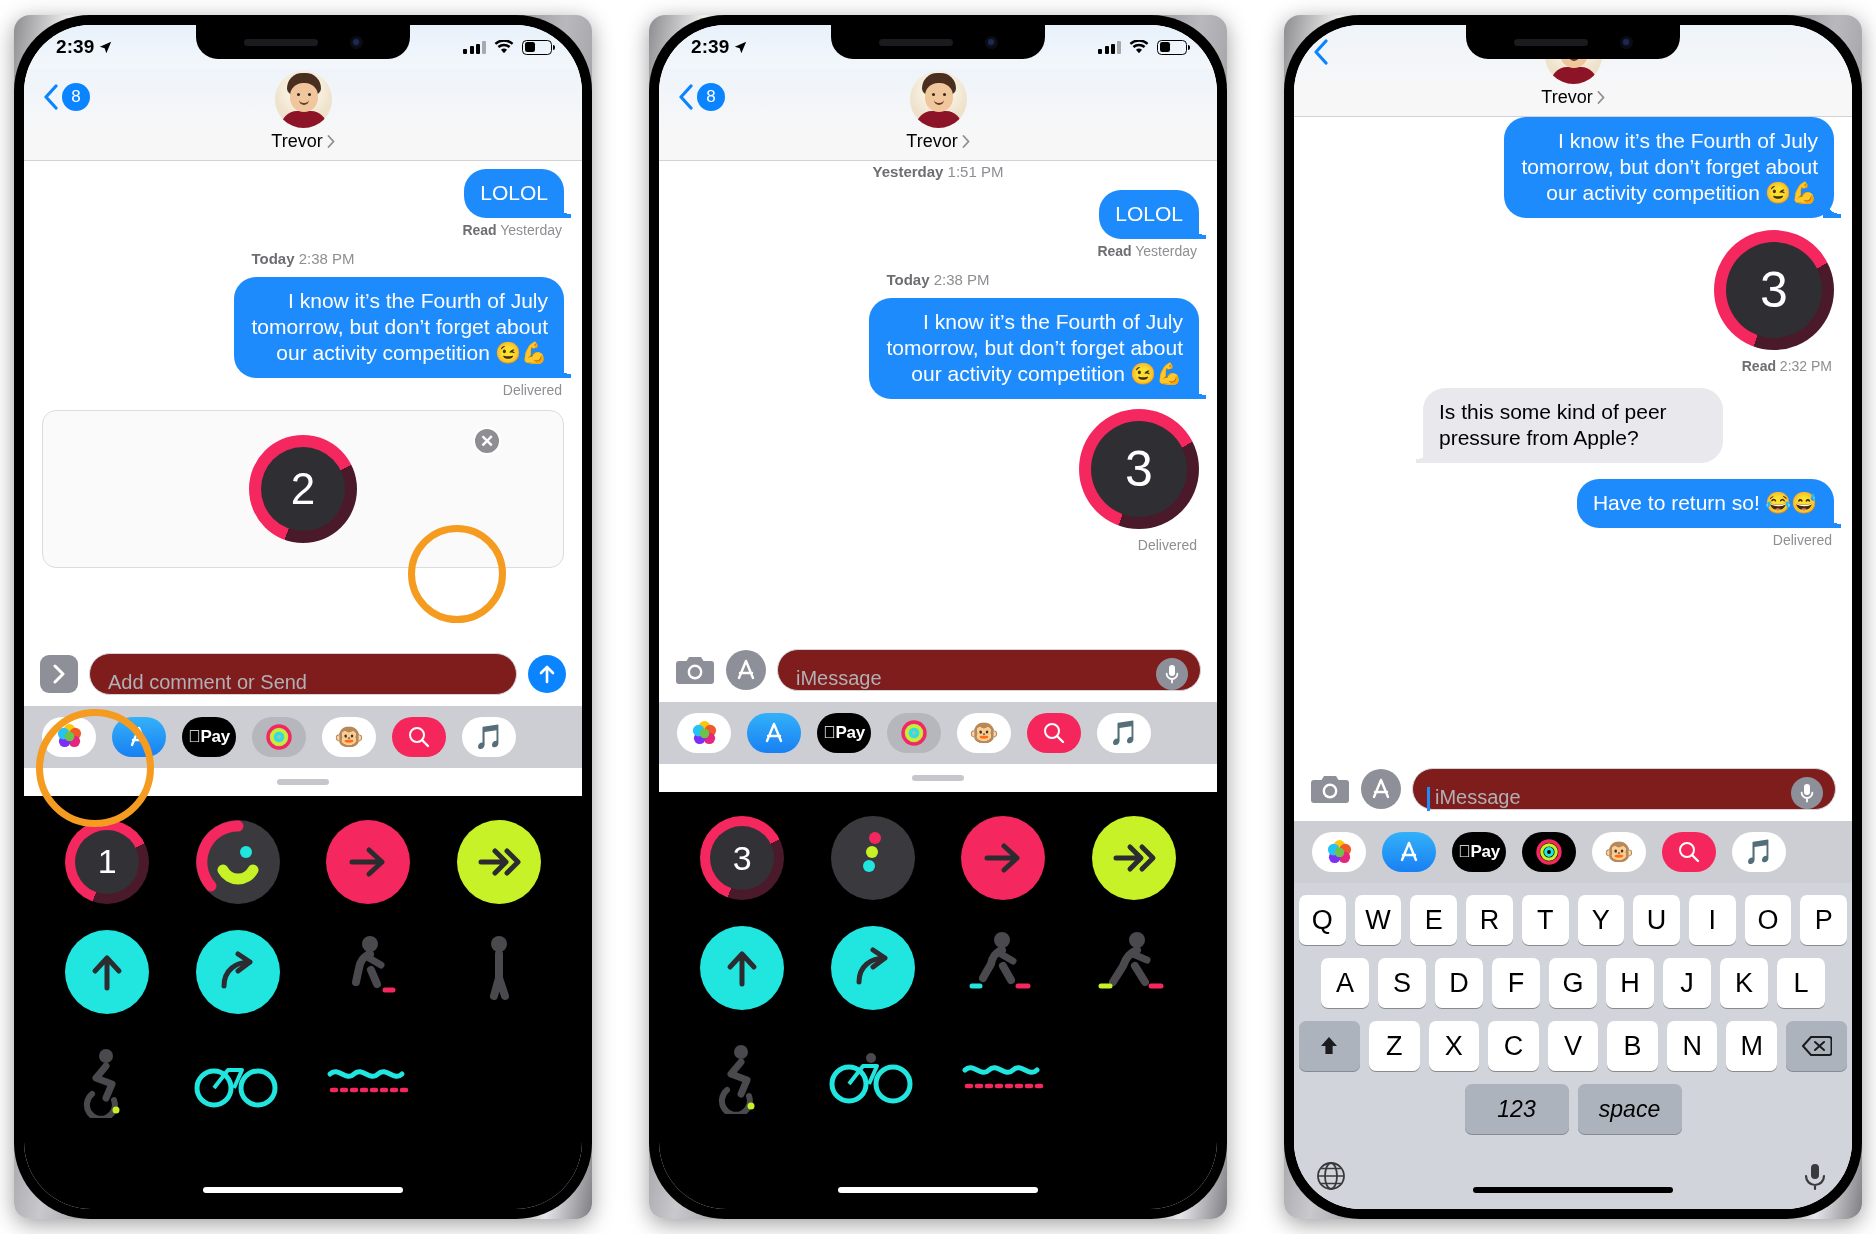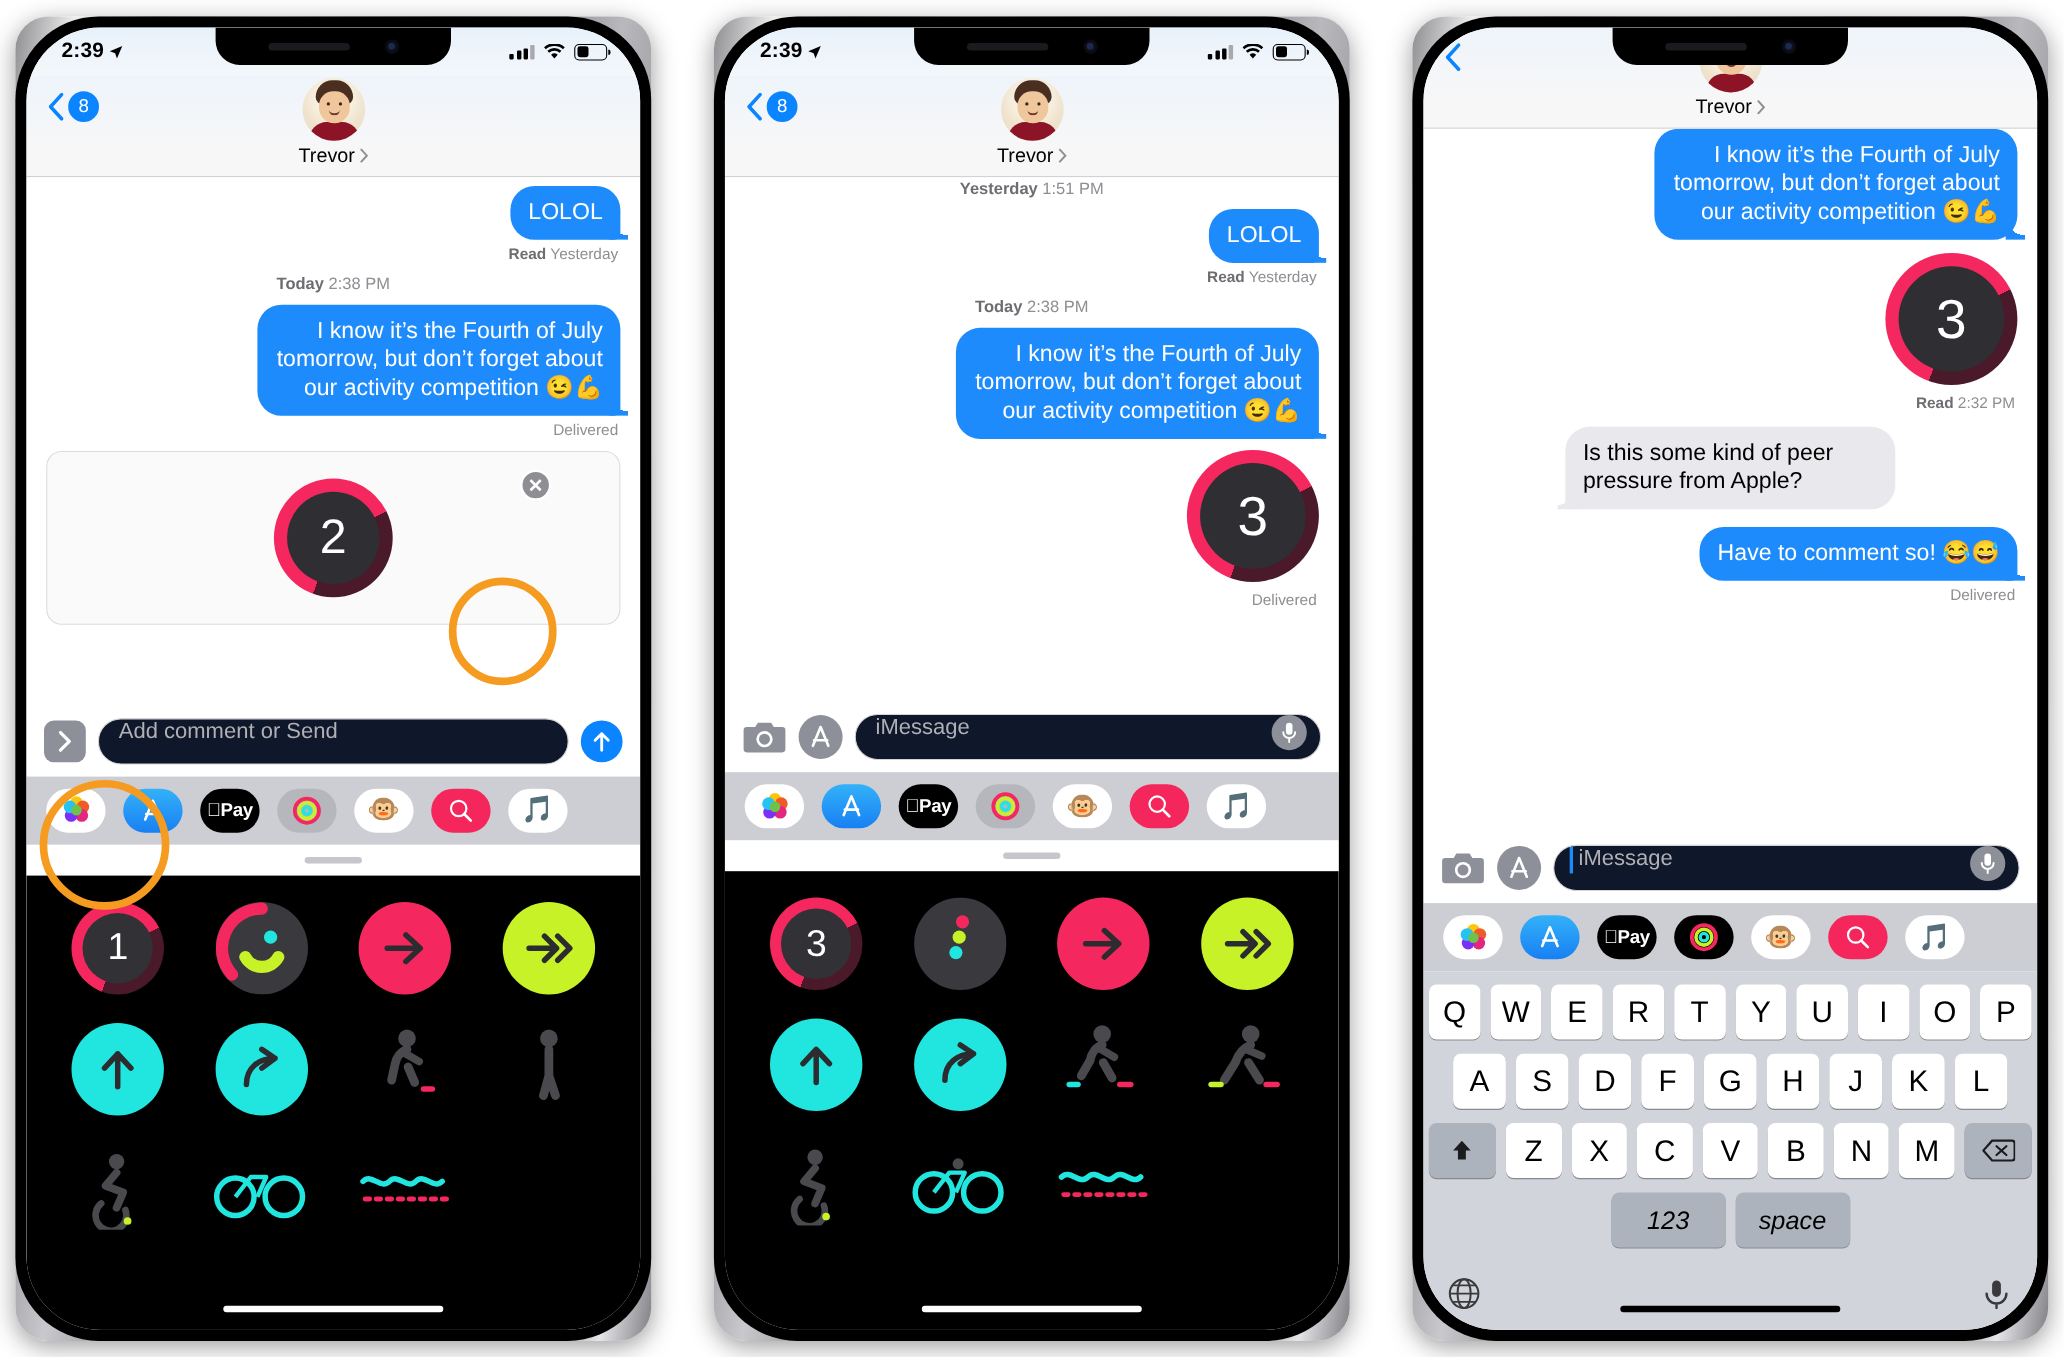--- a/index.html
+++ b/index.html
@@ -8,21 +8,21 @@
     background: #ffffff;
     font-family: "Liberation Sans", sans-serif;
     overflow: hidden;
   }
   .stage { position: relative; width: 1876px; height: 1234px; display: flex; justify-content: space-between; align-items: center; padding: 0 14px; }
 
   
   .phone {
     position: relative;
     width: 578px; height: 1204px;
-    border-radius: 30px;
+    border-radius: 16px;
     background: linear-gradient(100deg,#8c8c90 0%,#efefef 7%,#6f6f73 16%,#c9c9cd 30%,#545458 50%,#b9b9bd 70%,#7a7a7e 86%,#e6e6ea 94%,#7d7d81 100%);
     box-shadow: 0 5px 22px rgba(0,0,0,.38);
     flex: 0 0 auto;
   }
   .phone.mid { margin: 0 -4px; }
   .phone-inner {
     position: relative; width: 100%; height: 100%;
     border-radius: 76px; background: #000; padding: 10px;
     overflow: hidden;
   }
@@ -147,21 +147,21 @@
   .appsbtn {
     width: 38px; height: 38px; border-radius: 9px; background: #8e9099;
     display:flex; align-items:center; justify-content:center; flex:0 0 auto;
   }
   .appsbtn svg { width: 15px; height: 20px; }
   .camera { width: 40px; height: 34px; flex:0 0 auto; }
   .appstore { width: 40px; height: 40px; border-radius: 50%; background:#8e9099; display:flex; align-items:center; justify-content:center; flex:0 0 auto; }
   .appstore svg { width: 26px; height: 26px; }
   .field {
     flex: 1 1 auto; height: 42px; border: 1px solid #d4d4d8; border-radius: 21px;
-    display: flex; align-items: flex-start; padding: 0 12px 0 18px; position: relative; background:#0f172a;
+    display: flex; align-items: flex-end; padding: 0 12px 0 18px; position: relative; background:#7f1d1d;
   }
   .field .ph { font-size: 20px; color: #b0b0b5; flex:1 1 auto; }
   .field .ph.caret { position:relative; padding-left: 4px; }
   .field .ph.caret::before { content:""; position:absolute; left:-4px; top:1px; width:2.5px; height:24px; background:#1e8bfd; }
   .mic { width: 32px; height: 32px; border-radius: 50%; background:#8e9099; display:flex; align-items:center; justify-content:center; flex:0 0 auto; }
   .mic svg { width: 14px; height: 20px; }
   .sendbtn {
     width: 38px; height: 38px; border-radius: 50%; background:#0a84ff;
     display:flex; align-items:center; justify-content:center; flex:0 0 auto;
   }
@@ -746,21 +746,21 @@
             </div>
           </div>
           <div class="receipt" style="margin-top:8px">
             <b>Read</b>
             <span>2:32 PM</span>
           </div>
           <div class="row in" style="margin-top:14px">
             <div class="bubble in" style="max-width:300px">Is this some kind of peer pressure from Apple?</div>
           </div>
           <div class="row out" style="margin-top:16px">
-            <div class="bubble out" style="max-width:320px">Have to comment so! 😂😅</div>
+            <div class="bubble out" style="max-width:320px">Have to return so! 😂😅</div>
           </div>
           <div class="receipt">
             <span>Delivered</span>
           </div>
         </div>
 
         <div class="inputbar">
           <svg class="camera" viewBox="0 0 40 34">
             <path d="M14 4h12l2.5 4H36a3 3 0 0 1 3 3v17a3 3 0 0 1-3 3H4a3 3 0 0 1-3-3V11a3 3 0 0 1 3-3h7.5z" fill="#8e9099"></path>
             <circle cx="20" cy="19" r="7.4" fill="#fff"></circle>

